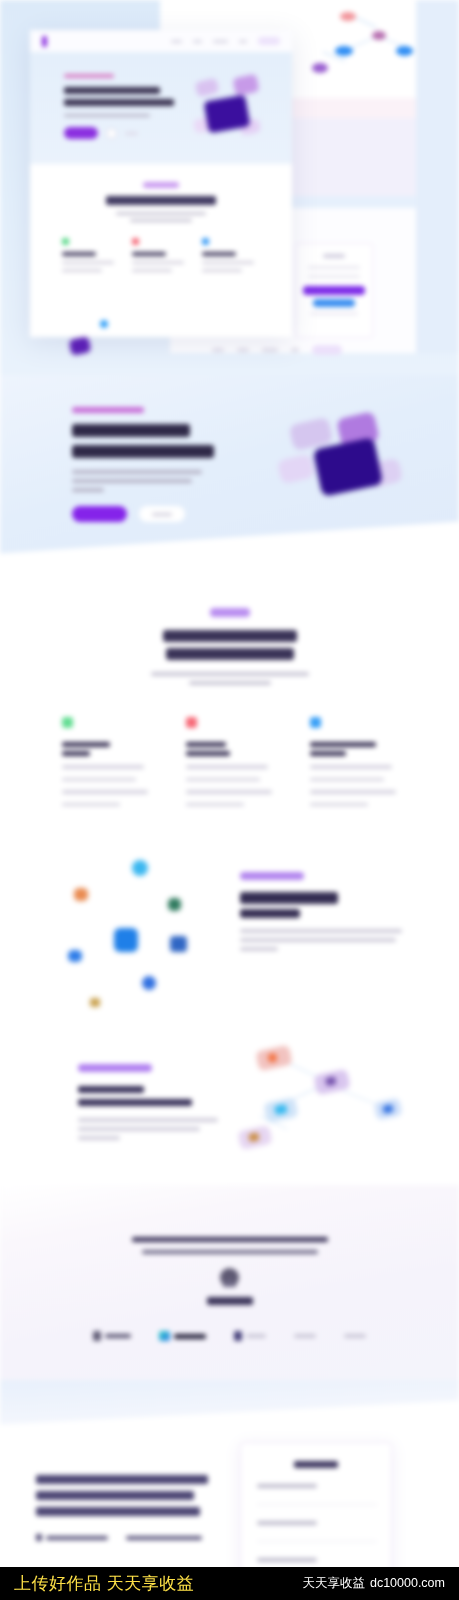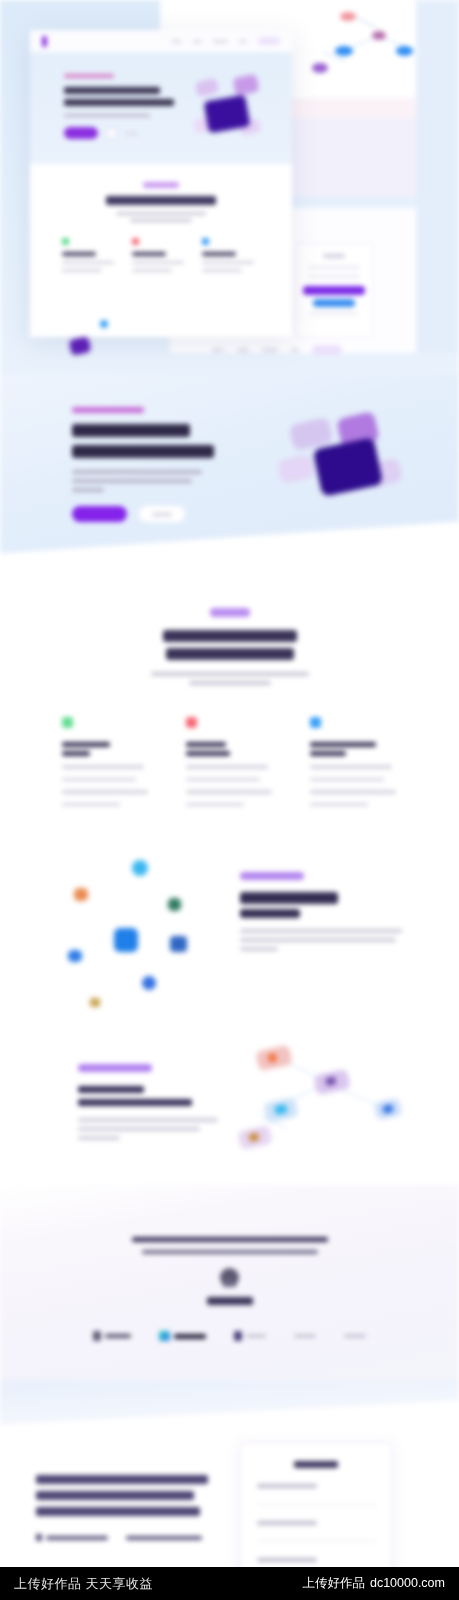--- a/index.html
+++ b/index.html
@@ -223,21 +223,21 @@
   .fcc-lab { width:60px; height:4px; background:#bdbacb; border-radius:2px; margin:16px 0 0 16px; }
   .fcc-inp { width:120px; height:11px; border-bottom:1px solid #eae7f2; margin:6px 0 0 16px; }
   .fcc-btn { width:120px; height:13px; background:#8523ea; border-radius:4px; margin:16px 0 0 16px; }
 
   
   .wm-bar {
     position:absolute; left:0; bottom:0; width:459px; height:33px;
     background:#000000; display:flex; align-items:center;
     padding:0 14px; z-index:50;
   }
-  .wm-left { color:#e5e5e5; font-size:13px; letter-spacing:.5px; }
+  .wm-left { color:#fde047; font-size:17px; letter-spacing:.5px; }
   .wm-right { margin-left:auto; display:flex; align-items:baseline; gap:5px; color:#ffffff; }
   .wm-brand { font-size:12.5px; }
   .wm-url { font-size:12.5px; }
 </style>
 </head>
 <body>
 
 <div class="page">
 
   <div class="blurred">
@@ -506,18 +506,18 @@
         <div class="fcc-lab"></div>
         <div class="fcc-btn"></div>
       </div>
     </section>
 
   </div>
 
   <div class="wm-bar">
     <div class="wm-left">上传好作品 天天享收益</div>
     <div class="wm-right">
-      <span class="wm-brand">上传好作品</span>
+      <span class="wm-brand">天天享收益</span>
       <span class="wm-url">dc10000.com</span>
     </div>
   </div>
 
 </div>
 
 </body></html>

